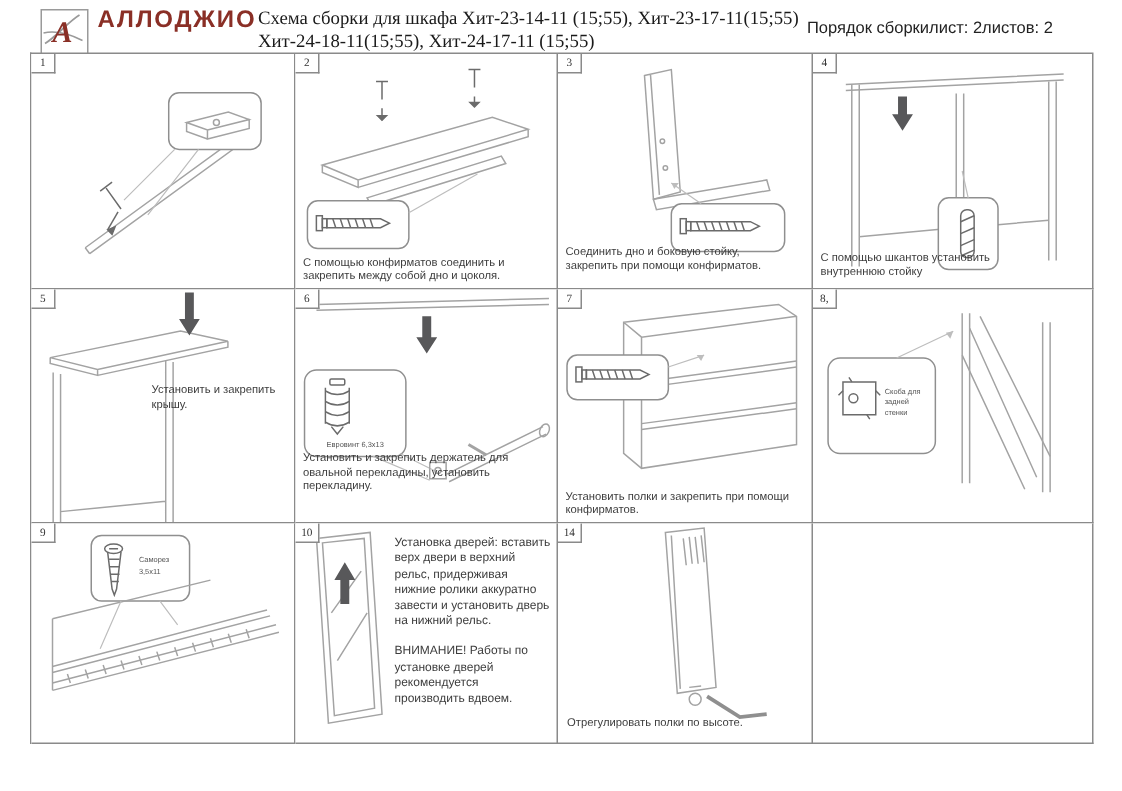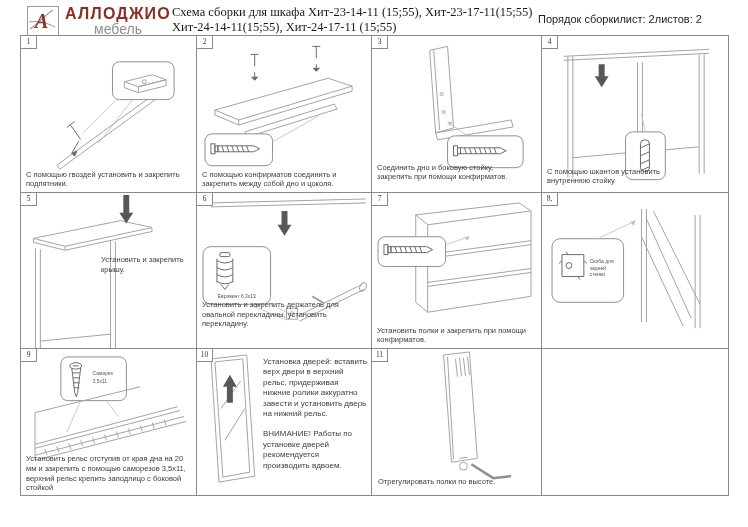--- a/index.html
+++ b/index.html
@@ -48,25 +48,24 @@
 <div class="header">
   <div class="logo-box">
     <svg width="28" height="27" viewBox="0 0 28 27">
       <path d="M2 22 C 9 18, 18 7, 25 3" stroke="#9a9a9a" fill="none" stroke-width="1.2"></path>
       <path d="M1 15 C 10 13, 19 16, 27 20" stroke="#9a9a9a" fill="none" stroke-width="1"></path>
       <text x="7" y="21" font-family="Liberation Serif, serif" font-style="italic" font-weight="bold" font-size="20" fill="#8a2f26">А</text>
     </svg>
   </div>
   <div class="brand">
     <div class="brand-name">АЛЛОДЖИО</div>
-    <div class="brand-sub">мебель</div>
   </div>
   <div class="title">
     <div>Схема сборки для шкафа Хит-23-14-11 (15;55), Хит-23-17-11(15;55)</div>
-    <div>Хит-24-14-11(15;55), Хит-24-17-11 (15;55)</div>
+    <div>Хит-24-18-11(15;55), Хит-24-17-11 (15;55)</div>
   </div>
   <div class="order">
     <span>Порядок сборки</span>
     <span>лист: 2</span>
     <span>листов: 2</span>
   </div>
 </div>
 
 <div class="grid">
 
@@ -81,21 +80,20 @@
         <path d="M58 106 L51 118"></path>
           <path d="M51 118 l5 -2 -2 5 z" fill="#6b6b6b"></path>
       </g>
       <rect class="callout" x="92" y="26" width="62" height="38" rx="7"></rect>
       <g class="stroke">
         <path d="M104 46 L132 39 L146 44 L118 51 Z M118 51 L146 44 L146 50 L118 57 L118 51 M104 46 L104 52 L118 57"></path>
         <circle cx="124" cy="46" r="2"></circle>
       </g>
       <path class="lead" d="M96 64 L62 98 M112 64 L78 108"></path>
     </svg>
-    <div class="cap cap1">С помощью гвоздей установить и закрепить подпятники.</div>
   </div>
 
   <div class="cell">
     <div class="num">2</div>
     <svg class="art" viewBox="0 0 175 156">
       <g class="stroke">
         <path d="M18 74 L132 42 L156 50 L42 84 Z M18 74 L18 79 L42 89 L42 84 M156 50 L156 55 L42 89"></path>
         <path d="M48 96 L138 68 L141 73 L51 101 Z"></path>
       </g>
       <g class="strokeD">
@@ -249,41 +247,40 @@
       </g>
       <text class="lbl" x="72" y="26">Саморез</text>
       <text class="lbl" x="72" y="34">3,5х11</text>
       <g class="stroke">
         <path d="M14 64 V112 M14 64 L120 38"></path>
         <path d="M14 96 L158 58 M14 100 L160 62 M14 107 L164 68 M14 112 L166 73"></path>
         <path d="M24 101 l2 6 M36 98 l2 6 M48 95 l2 6 M60 92 l2 6 M72 89 l2 6 M84 86 l2 6 M96 83 l2 6 M108 80 l2 6 M120 77 l2 6 M132 74 l2 6 M144 71 l2 6"></path>
       </g>
       <path class="lead" d="M60 52 L46 84 M86 52 L98 68"></path>
     </svg>
-    <div class="cap cap9">Установить рельс  отступив от края дна на 20 мм и закрепить  с помощью саморезов 3,5х11, верхний рельс крепить заподлицо с боковой стойкой</div>
   </div>
 
   <div class="cell">
     <div class="num">10</div>
     <svg class="art" viewBox="0 0 175 147">
       <g class="stroke">
         <path d="M14 10 L50 6 L58 128 L22 134 Z"></path>
         <path d="M18 13 L46 10 L53 124 L26 129 Z"></path>
         <path d="M24 60 L44 32 M28 92 L48 60"></path>
       </g>
       <path d="M30 54 v-16 h-4 l7 -12 7 12 h-4 v16 z" fill="#58585a"></path>
     </svg>
     <div class="p10text">
       <div>Установка дверей: вставить верх двери в верхний рельс, придерживая нижние ролики аккуратно завести и установить дверь на нижний рельс.</div>
       <div class="warn">ВНИМАНИЕ! Работы по установке дверей рекомендуется производить вдвоем.</div>
     </div>
   </div>
 
   <div class="cell">
-    <div class="num">11</div>
+    <div class="num">14</div>
     <svg class="art" viewBox="0 0 170 147">
       <g class="stroke">
         <path d="M72 6 L98 3 L106 110 L80 114 Z M76 8 L82 111"></path>
         <path d="M84 10 l2 18 M88 9 l2 18 M92 9 l2 18 M96 8 l2 18"></path>
         <path d="M88 110 l8 -1"></path>
         <circle cx="92" cy="118" r="4"></circle>
       </g>
       <path d="M100 116 L122 130 L140 128" stroke="#8f8f8f" fill="none" stroke-width="2.5"></path>
     </svg>
     <div class="cap cap11">Отрегулировать полки по высоте.</div>

